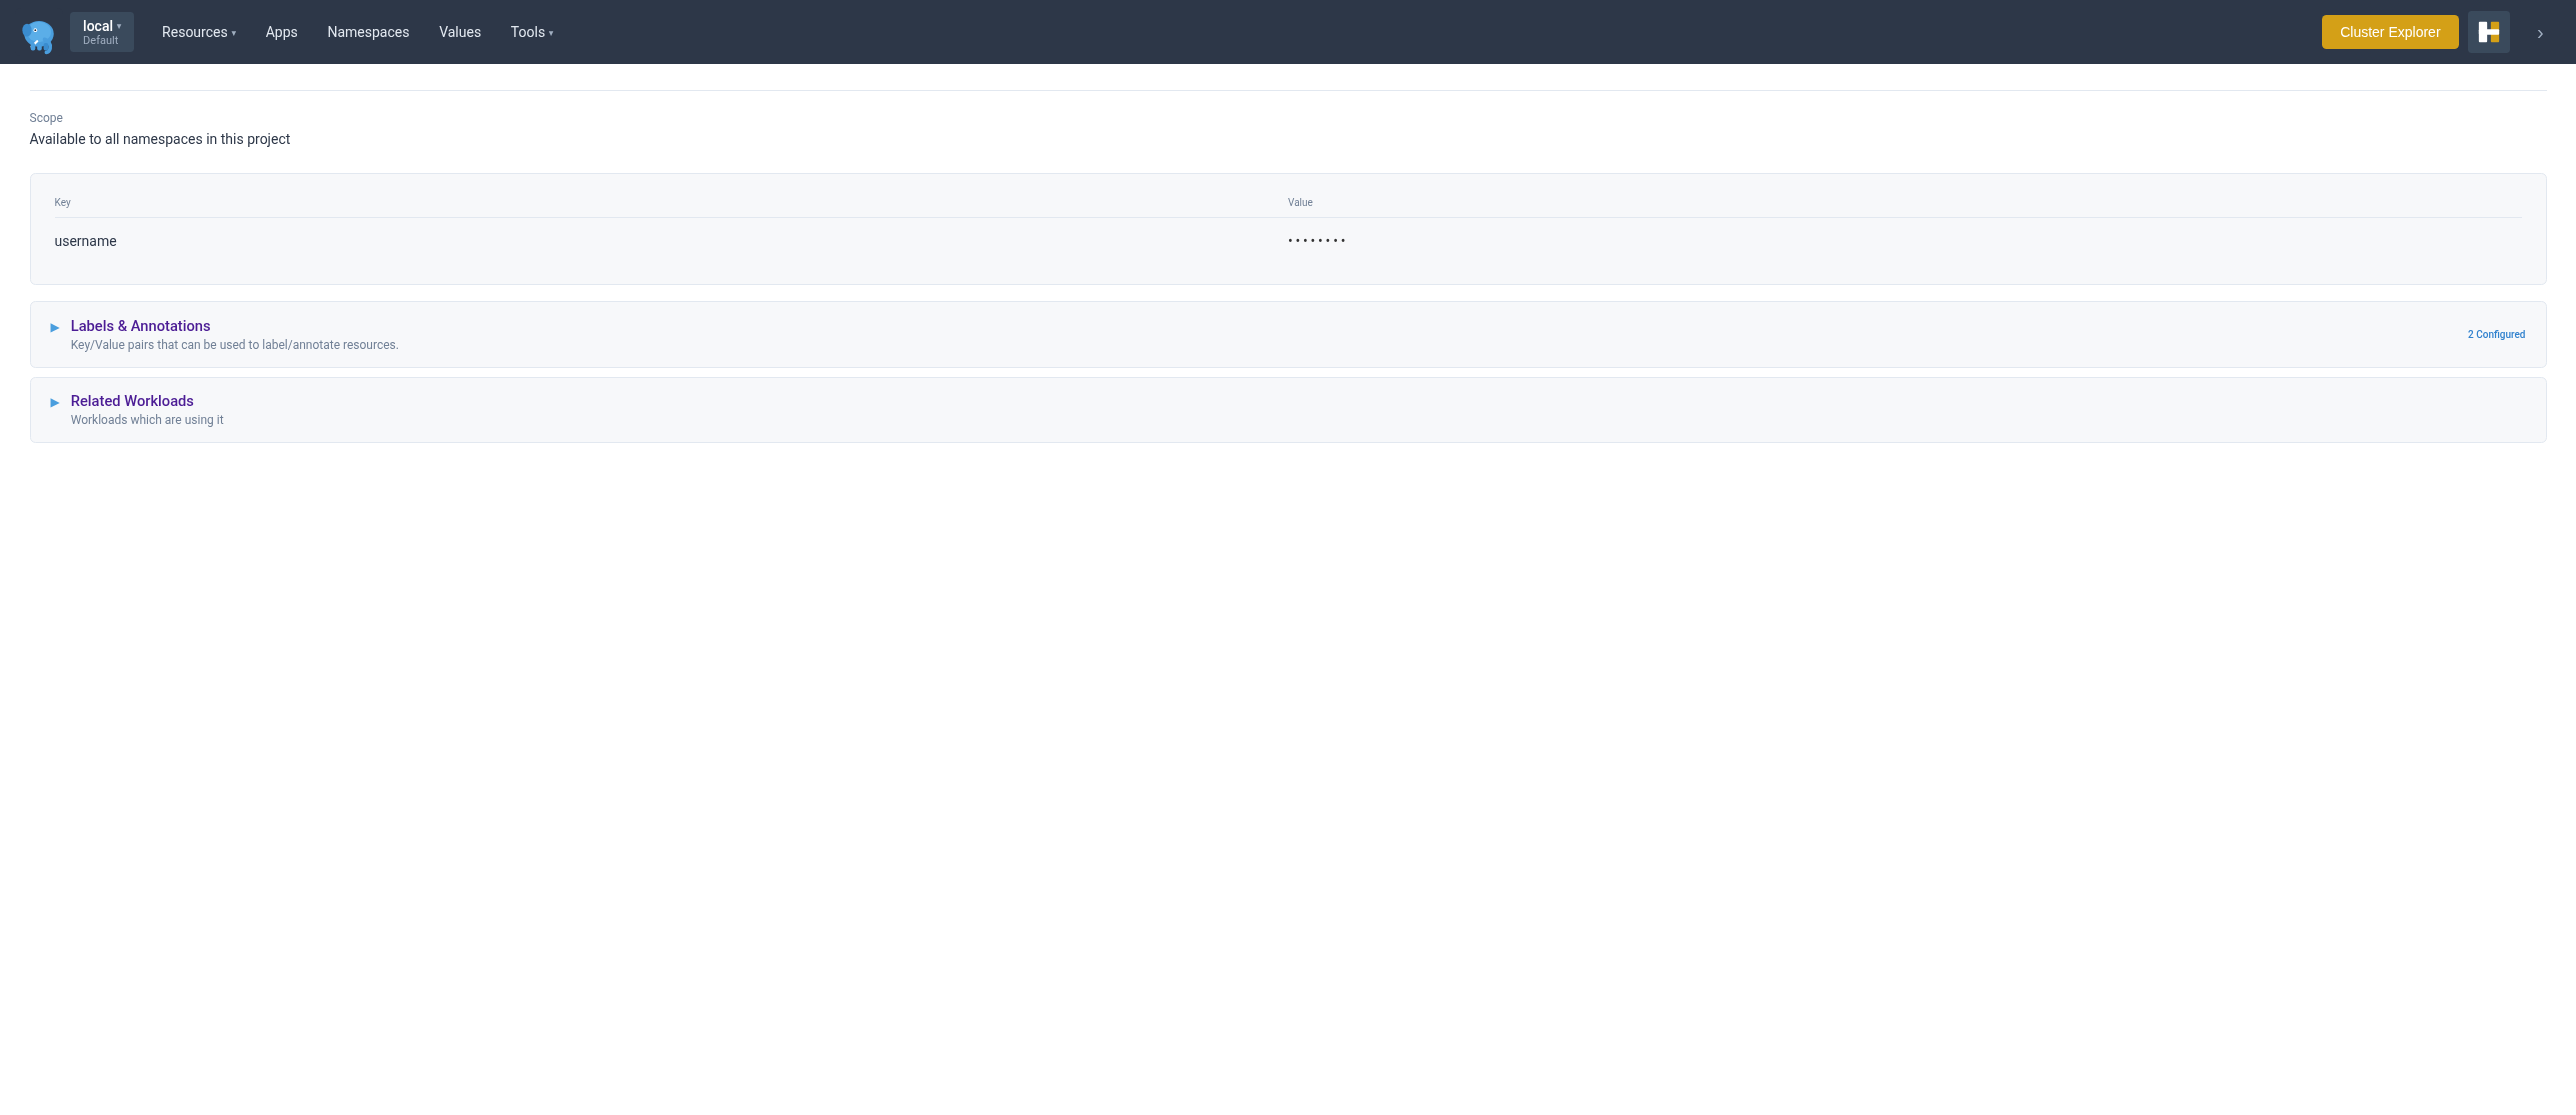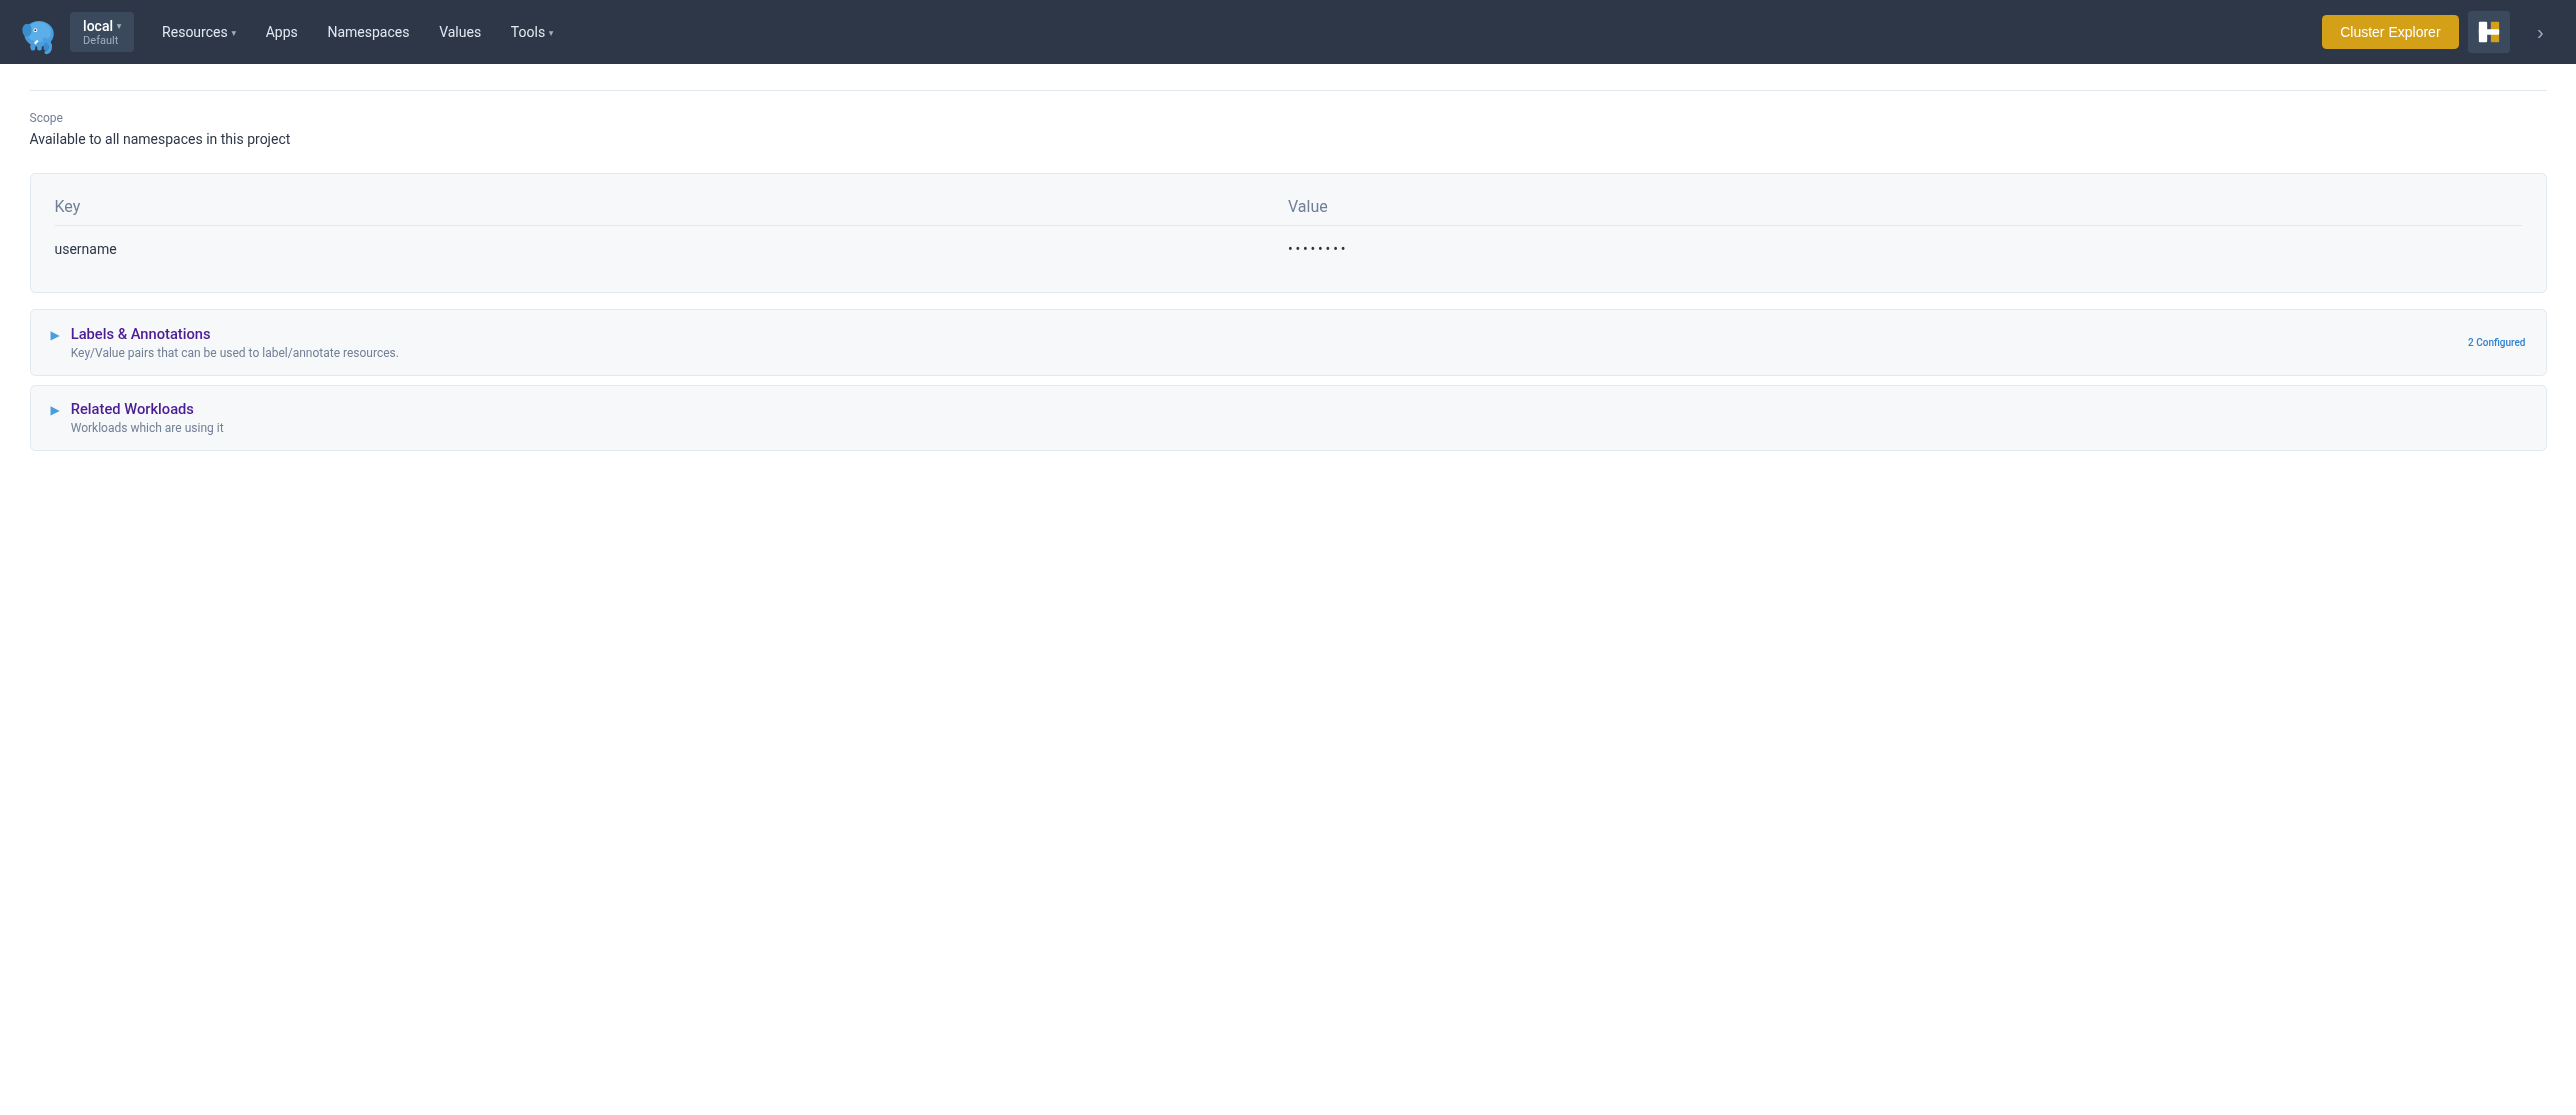--- a/index.html
+++ b/index.html
@@ -178,21 +178,21 @@
       font-size: 12px;
       color: #718096;
       margin-bottom: 13px;
     }
     .secrets-table {
       width: 100%;
       border-collapse: collapse;
     }
     .secrets-table th {
       text-align: left;
-      font-size: 16px;
+      font-size: 10px;
       color: #718096;
       font-weight: 400;
       padding: 3.7px 0 9.2px 0;
       border-bottom: 0.9px solid #e2e8f0;
     }
     .secrets-table td {
       padding: 14.7px 0;
       font-size: 14px;
       color: #2d3748;
       border-bottom: 0.9px solid #e2e8f0;

